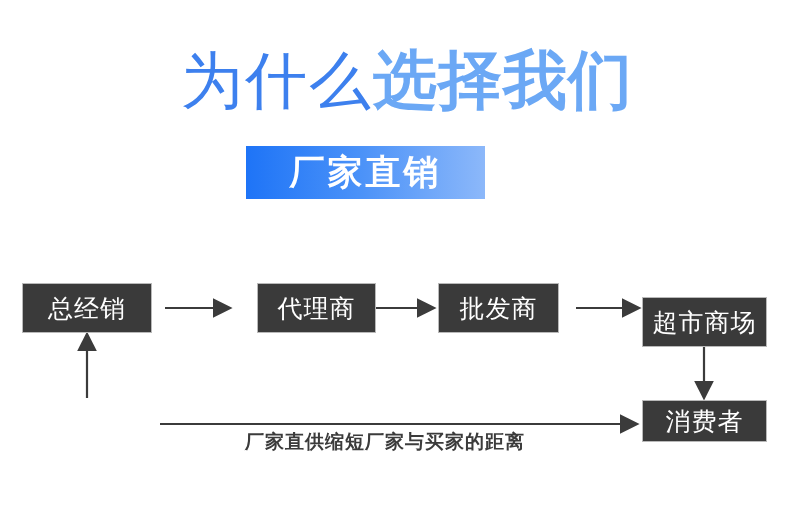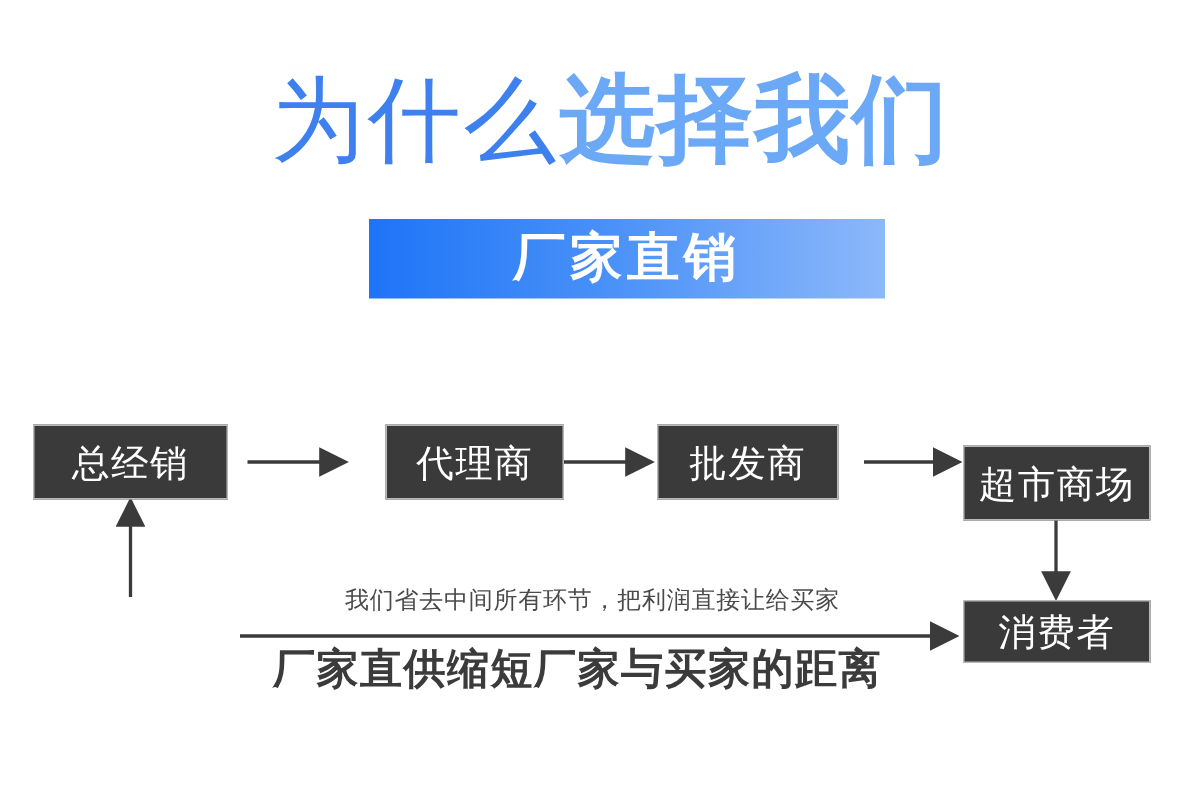--- a/index.html
+++ b/index.html
@@ -44,21 +44,21 @@
     color: #6BA8F5;
     letter-spacing: 1px;
     vertical-align: baseline;
   }
 
   
   .banner {
     position: absolute;
     left: 246px;
     top: 146px;
-    width: 344px;
+    width: 239px;
     height: 53px;
     background: linear-gradient(to right, #1E74F7 0%, #4B92F8 48%, #8CB8FA 100%);
     display: flex;
     align-items: center;
     justify-content: center;
   }
   .banner-text {
     color: #ffffff;
     font-size: 35px;
     font-weight: 700;
@@ -114,21 +114,21 @@
     letter-spacing: 0.5px;
     line-height: 1;
     white-space: nowrap;
   }
   .tagline-big {
     position: absolute;
     left: 165px;
     top: 432px;
     width: 440px;
     text-align: center;
-    font-size: 28px;
+    font-size: 19px;
     font-weight: 700;
     color: #3b3b3b;
     letter-spacing: 1px;
     line-height: 1;
     white-space: nowrap;
   }
 </style>
 </head>
 <body>
 
@@ -177,16 +177,15 @@
   <div class="box" id="box-pifashang">
     <span>批发商</span>
   </div>
   <div class="box" id="box-chaoshi">
     <span>超市商场</span>
   </div>
   <div class="box" id="box-xiaofeizhe">
     <span>消费者</span>
   </div>
 
-  <div class="tagline-small">我们省去中间所有环节，把利润直接让给买家</div>
   <div class="tagline-big">厂家直供缩短厂家与买家的距离</div>
 
 </div>
 
 </body></html>

